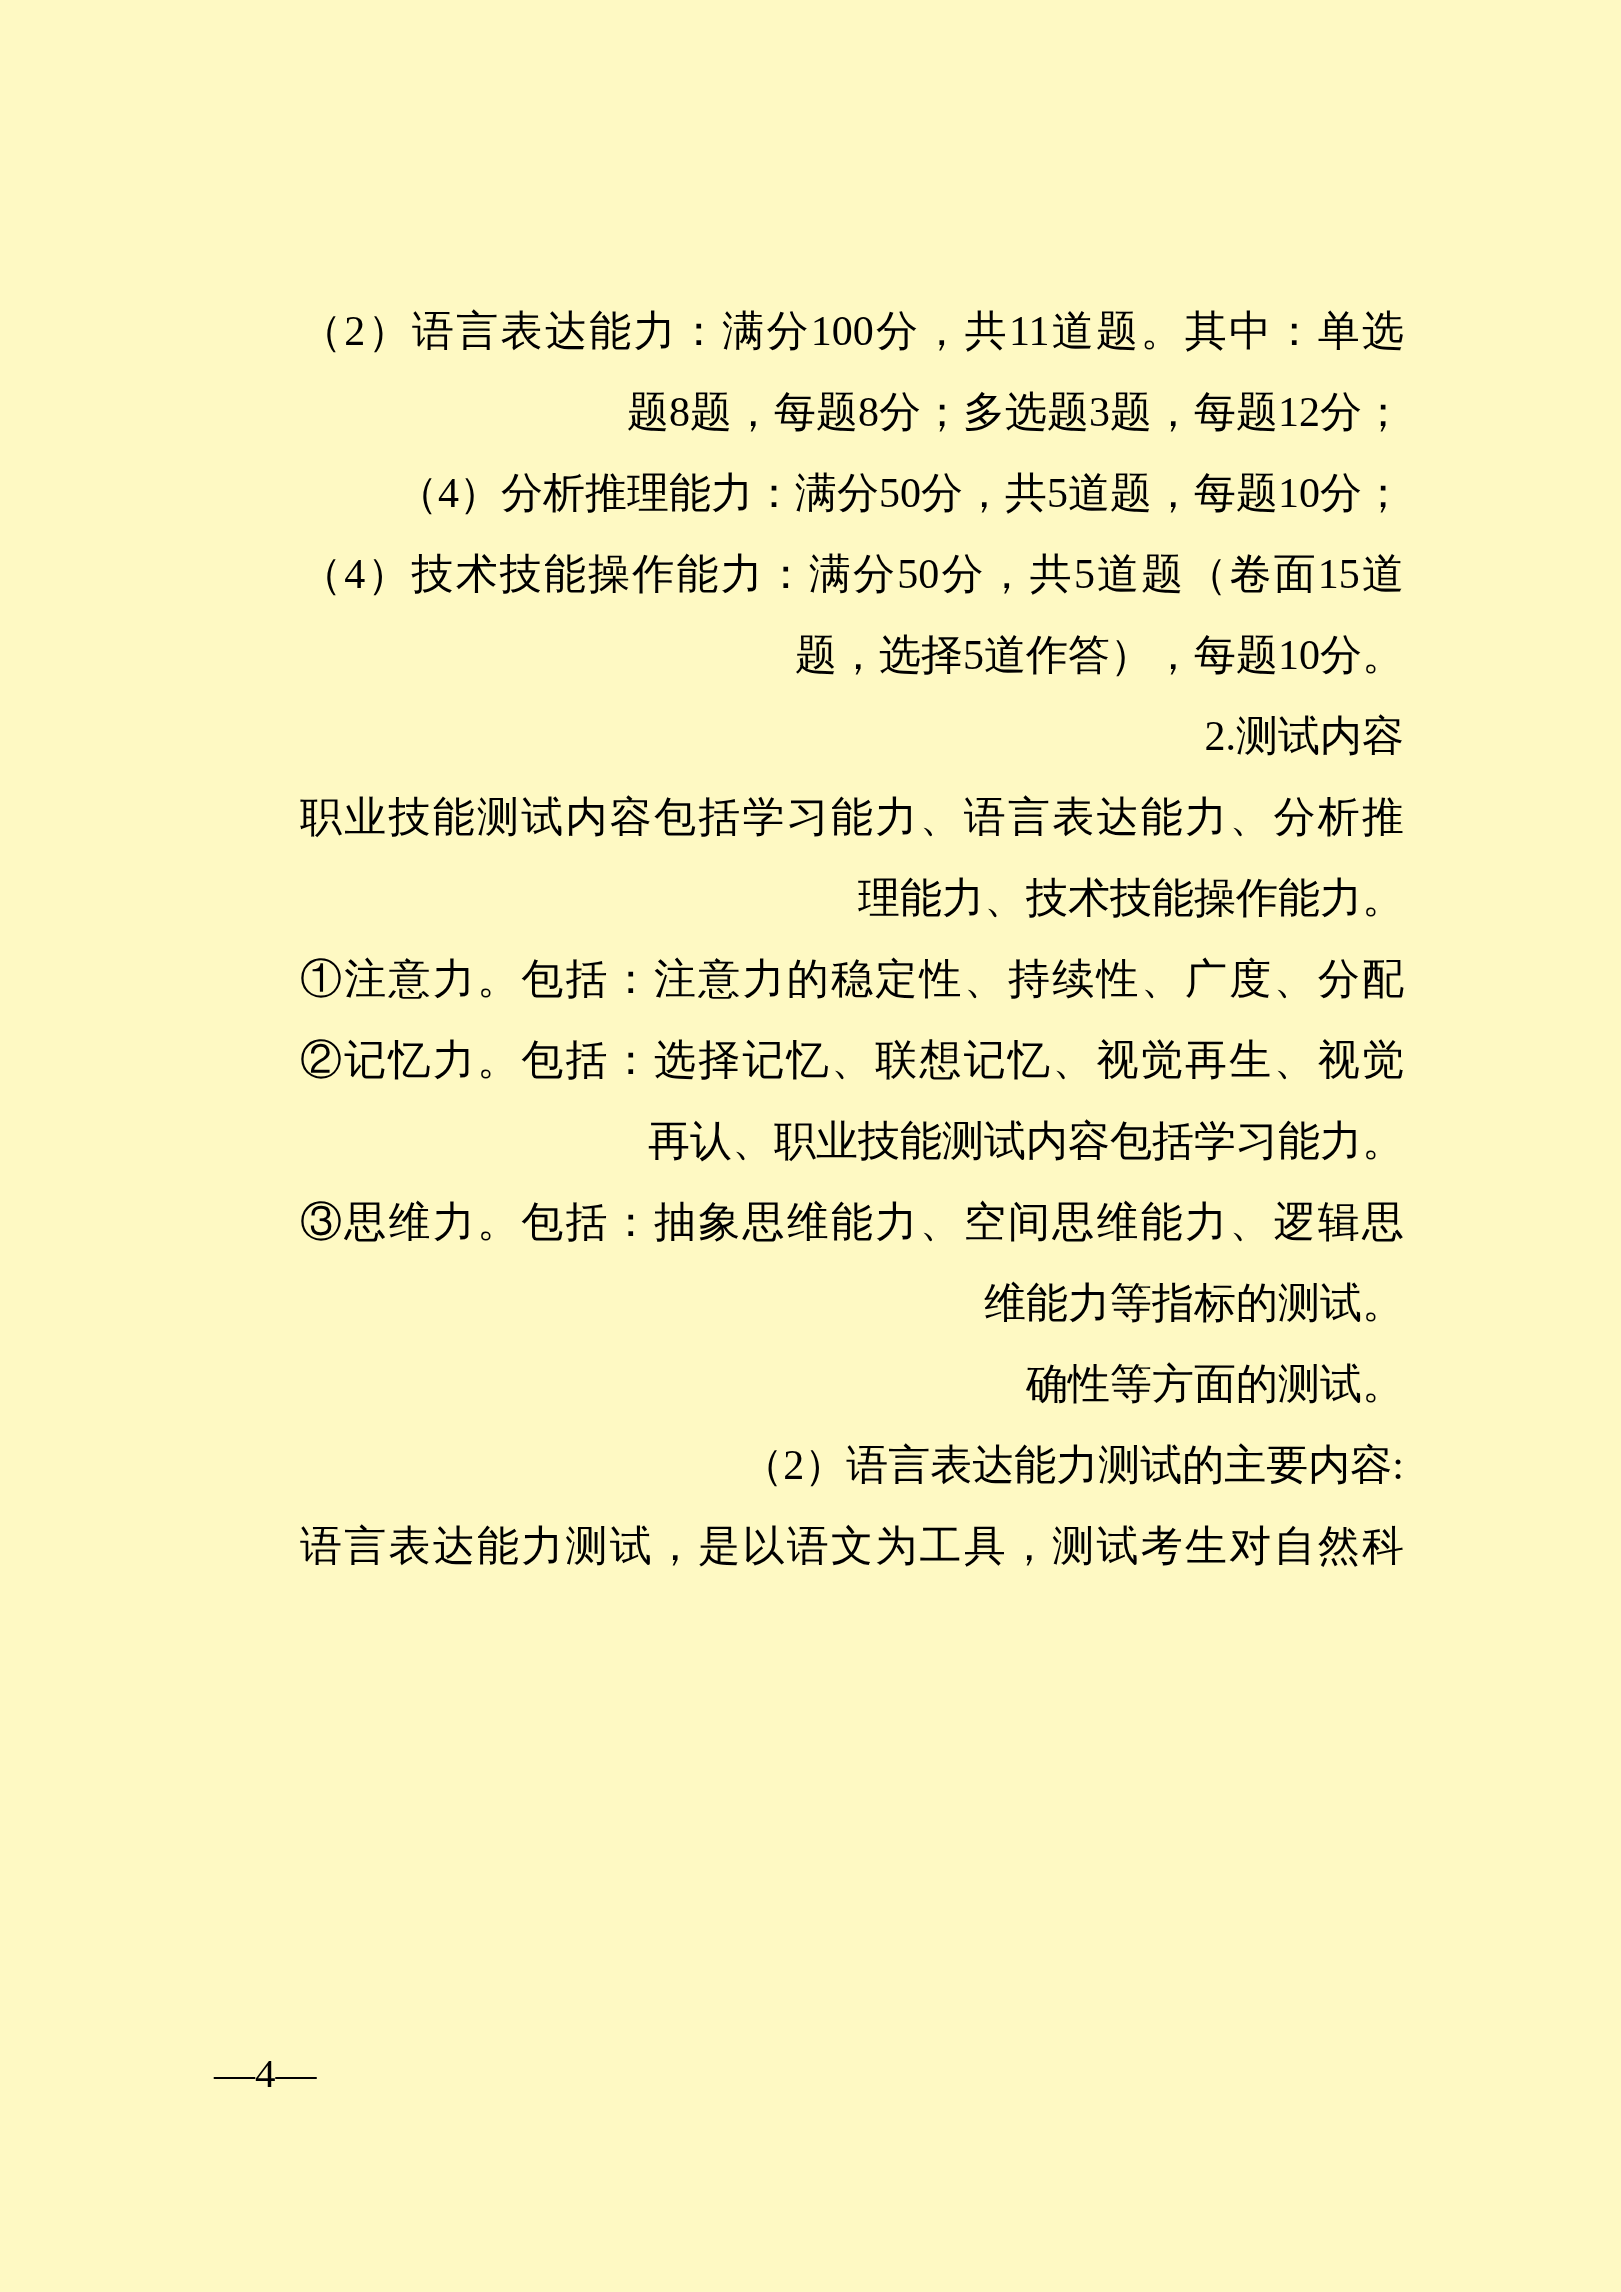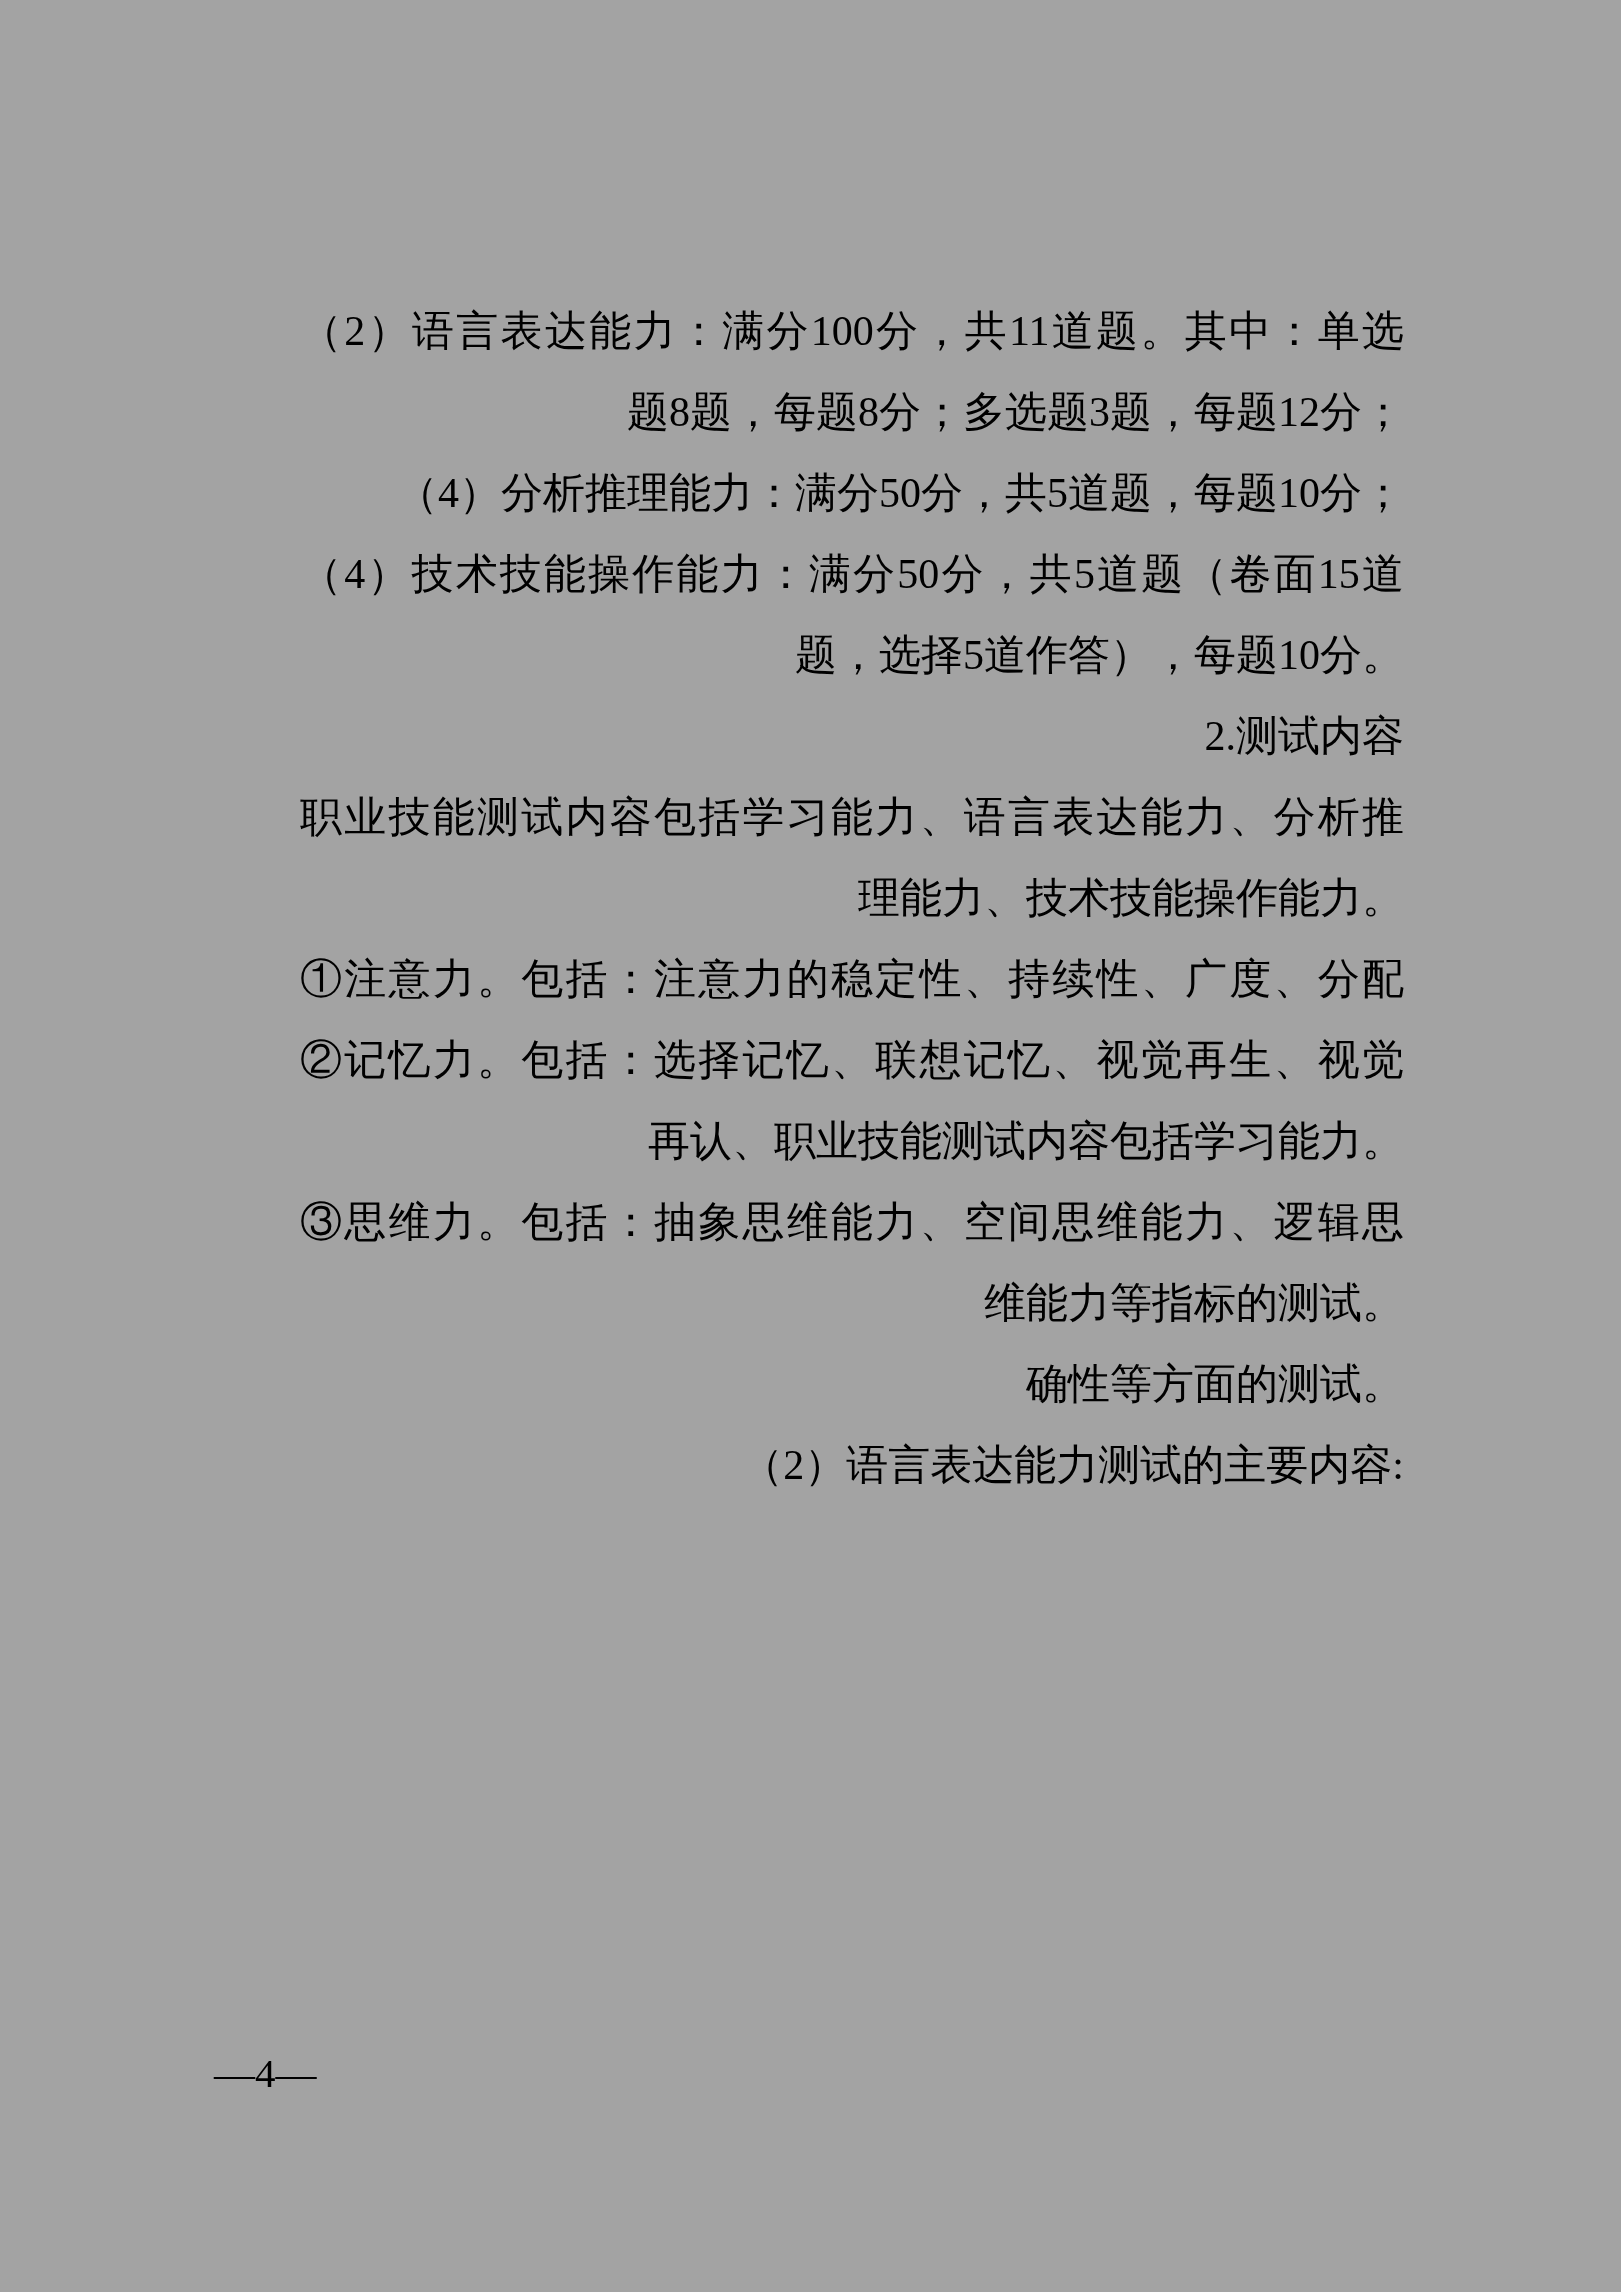--- a/index.html
+++ b/index.html
@@ -4,21 +4,21 @@
 <style>
   html, body {
     margin: 0;
     padding: 0;
     background: #ffffff;
   }
   .page {
     position: relative;
     width: 1621px;
     height: 2293px;
-    background: #a3a3a3;
+    background: #fef9c3;
     color: #000000;
     font-family: "Liberation Serif", "DejaVu Serif", serif;
     overflow: hidden;
   }
   .text-block {
     position: absolute;
     left: 216px;
     top: 291px;
     width: 1188px;
   }
@@ -65,16 +65,17 @@
     <p class="line indent">2.测试内容</p>
     <p class="line indent fill">职业技能测试内容包括学习能力、语言表达能力、分析推</p>
     <p class="line">理能力、技术技能操作能力。</p>
     <p class="line indent fill">①注意力。包括：注意力的稳定性、持续性、广度、分配</p>
     <p class="line indent fill">②记忆力。包括：选择记忆、联想记忆、视觉再生、视觉</p>
     <p class="line">再认、职业技能测试内容包括学习能力。</p>
     <p class="line indent fill">③思维力。包括：抽象思维能力、空间思维能力、逻辑思</p>
     <p class="line">维能力等指标的测试。</p>
     <p class="line">确性等方面的测试。</p>
     <p class="line indent">（2）语言表达能力测试的主要内容:</p>
+    <p class="line indent fill">语言表达能力测试，是以语文为工具，测试考生对自然科</p>
   </main>
   <footer class="page-footer">—4—</footer>
 </div>
 
 
 </body></html>

